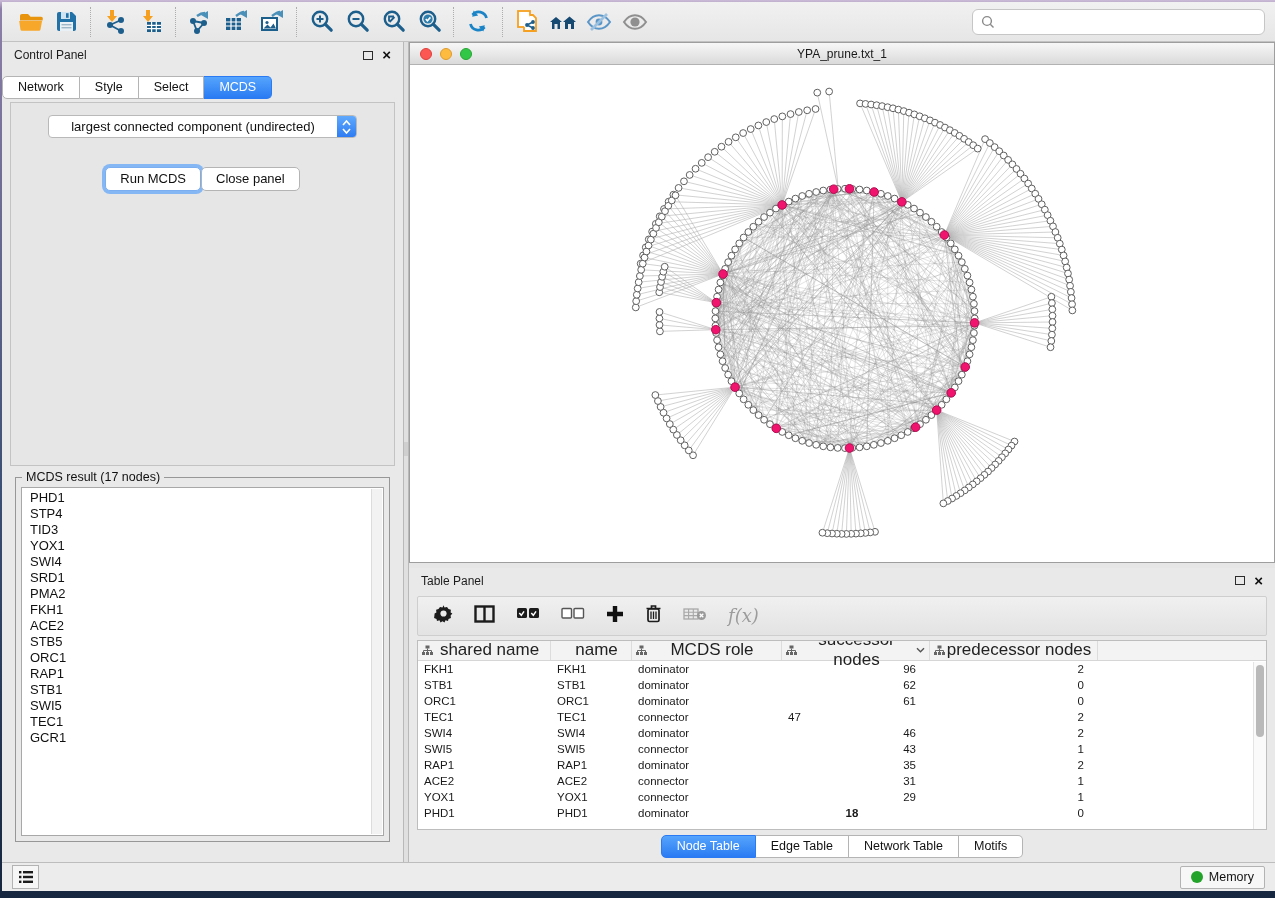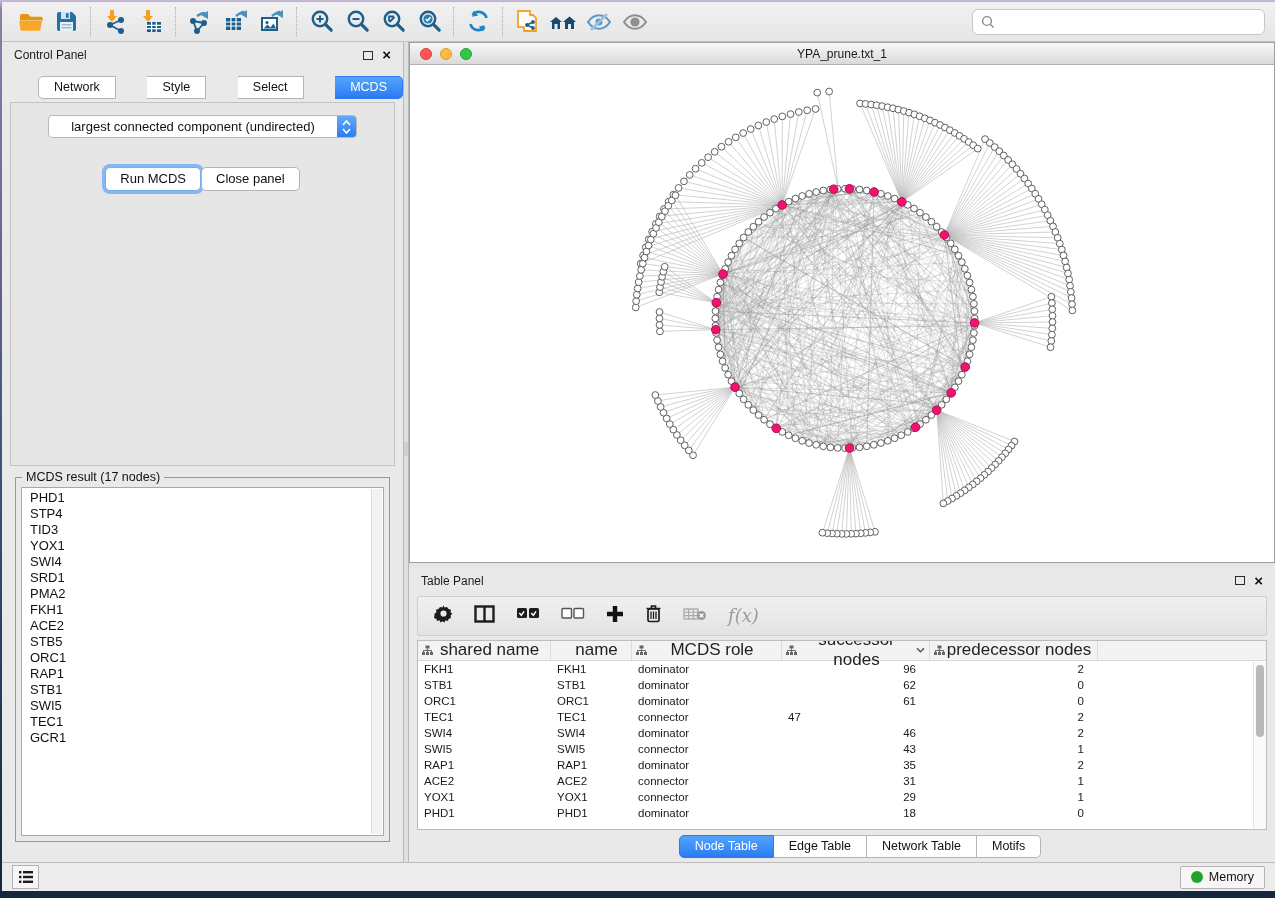--- a/index.html
+++ b/index.html
@@ -28,21 +28,21 @@
 
   
   .control-panel { width:401px; flex:0 0 401px; display:flex; flex-direction:column;
     background:#e9e9e9; min-height:0; }
   .panel-header { height:26px; flex:0 0 26px; display:flex; align-items:center; padding:0 12px; }
   .panel-title { font-size:12px; color:#1c1c1c; }
   .panel-icons { margin-left:auto; display:flex; align-items:center; gap:9px; }
   .float-ico { width:10px; height:9px; border:1.6px solid #2b2b2b; display:inline-block; }
   .close-ico { font-size:15px; font-weight:bold; color:#111; line-height:10px; }
 
-  .seg-tabs { display:flex; justify-content:space-between; margin-top:8px; margin-bottom:3px;padding-left:36px; }
+  .seg-tabs { display:flex; justify-content:flex-start; margin-top:8px; margin-bottom:3px; }
   .seg-tab { font-size:12.5px; padding:3px 15px 4px; background:#fff; color:#111;
     border:1px solid #b4b4b4; border-left:none; }
   .seg-tab:first-child { border-left:1px solid #b4b4b4; border-radius:5px 0 0 5px; }
   .seg-tab:last-child { border-radius:0 5px 5px 0; }
   .seg-tab.active { background:linear-gradient(#55a4fd,#2a7bf3); color:#fff; border-color:#2a7bf3; }
 
   .cp-content { margin:0 8px; flex:0 0 364px; background:#e6e6e6; border:1px solid #c3c3c3; }
   .opt-label { text-align:center; font-size:13px; margin-top:22px; color:#111; }
   .opt-select { margin:12px 37px 0; height:23px; background:#fff; border:1px solid #b9b9b9;
     border-radius:4px; display:flex; align-items:stretch; overflow:hidden; }
@@ -1492,21 +1492,21 @@
                 <div class="td" style="width: 133px; text-align: left;">YOX1</div>
                 <div class="td" style="width: 81px; text-align: left;">YOX1</div>
                 <div class="td" style="width: 150px; text-align: left;">connector</div>
                 <div class="td" style="width: 148px; text-align: right; padding-right: 14px;">29</div>
                 <div class="td" style="width: 168px; text-align: right; padding-right: 14px;">1</div>
               </div>
               <div class="trow">
                 <div class="td" style="width: 133px; text-align: left;">PHD1</div>
                 <div class="td" style="width: 81px; text-align: left;">PHD1</div>
                 <div class="td" style="width: 150px; text-align: left;">dominator</div>
-                <div class="td" style="width: 148px; text-align: right; padding-right: 14px;">18</div>
+                <div class="td" style="width: 148px; text-align: center; padding-right: 14px; font-weight: bold;">18</div>
                 <div class="td" style="width: 168px; text-align: right; padding-right: 14px;">0</div>
               </div>
             </div>
           <div class="vscroll">
             <div class="vthumb"></div>
           </div>
         </div>
 
         <div class="bottom-tabs">
           <div class="seg-tabs" style="margin:0" id="bottom-tabs">

